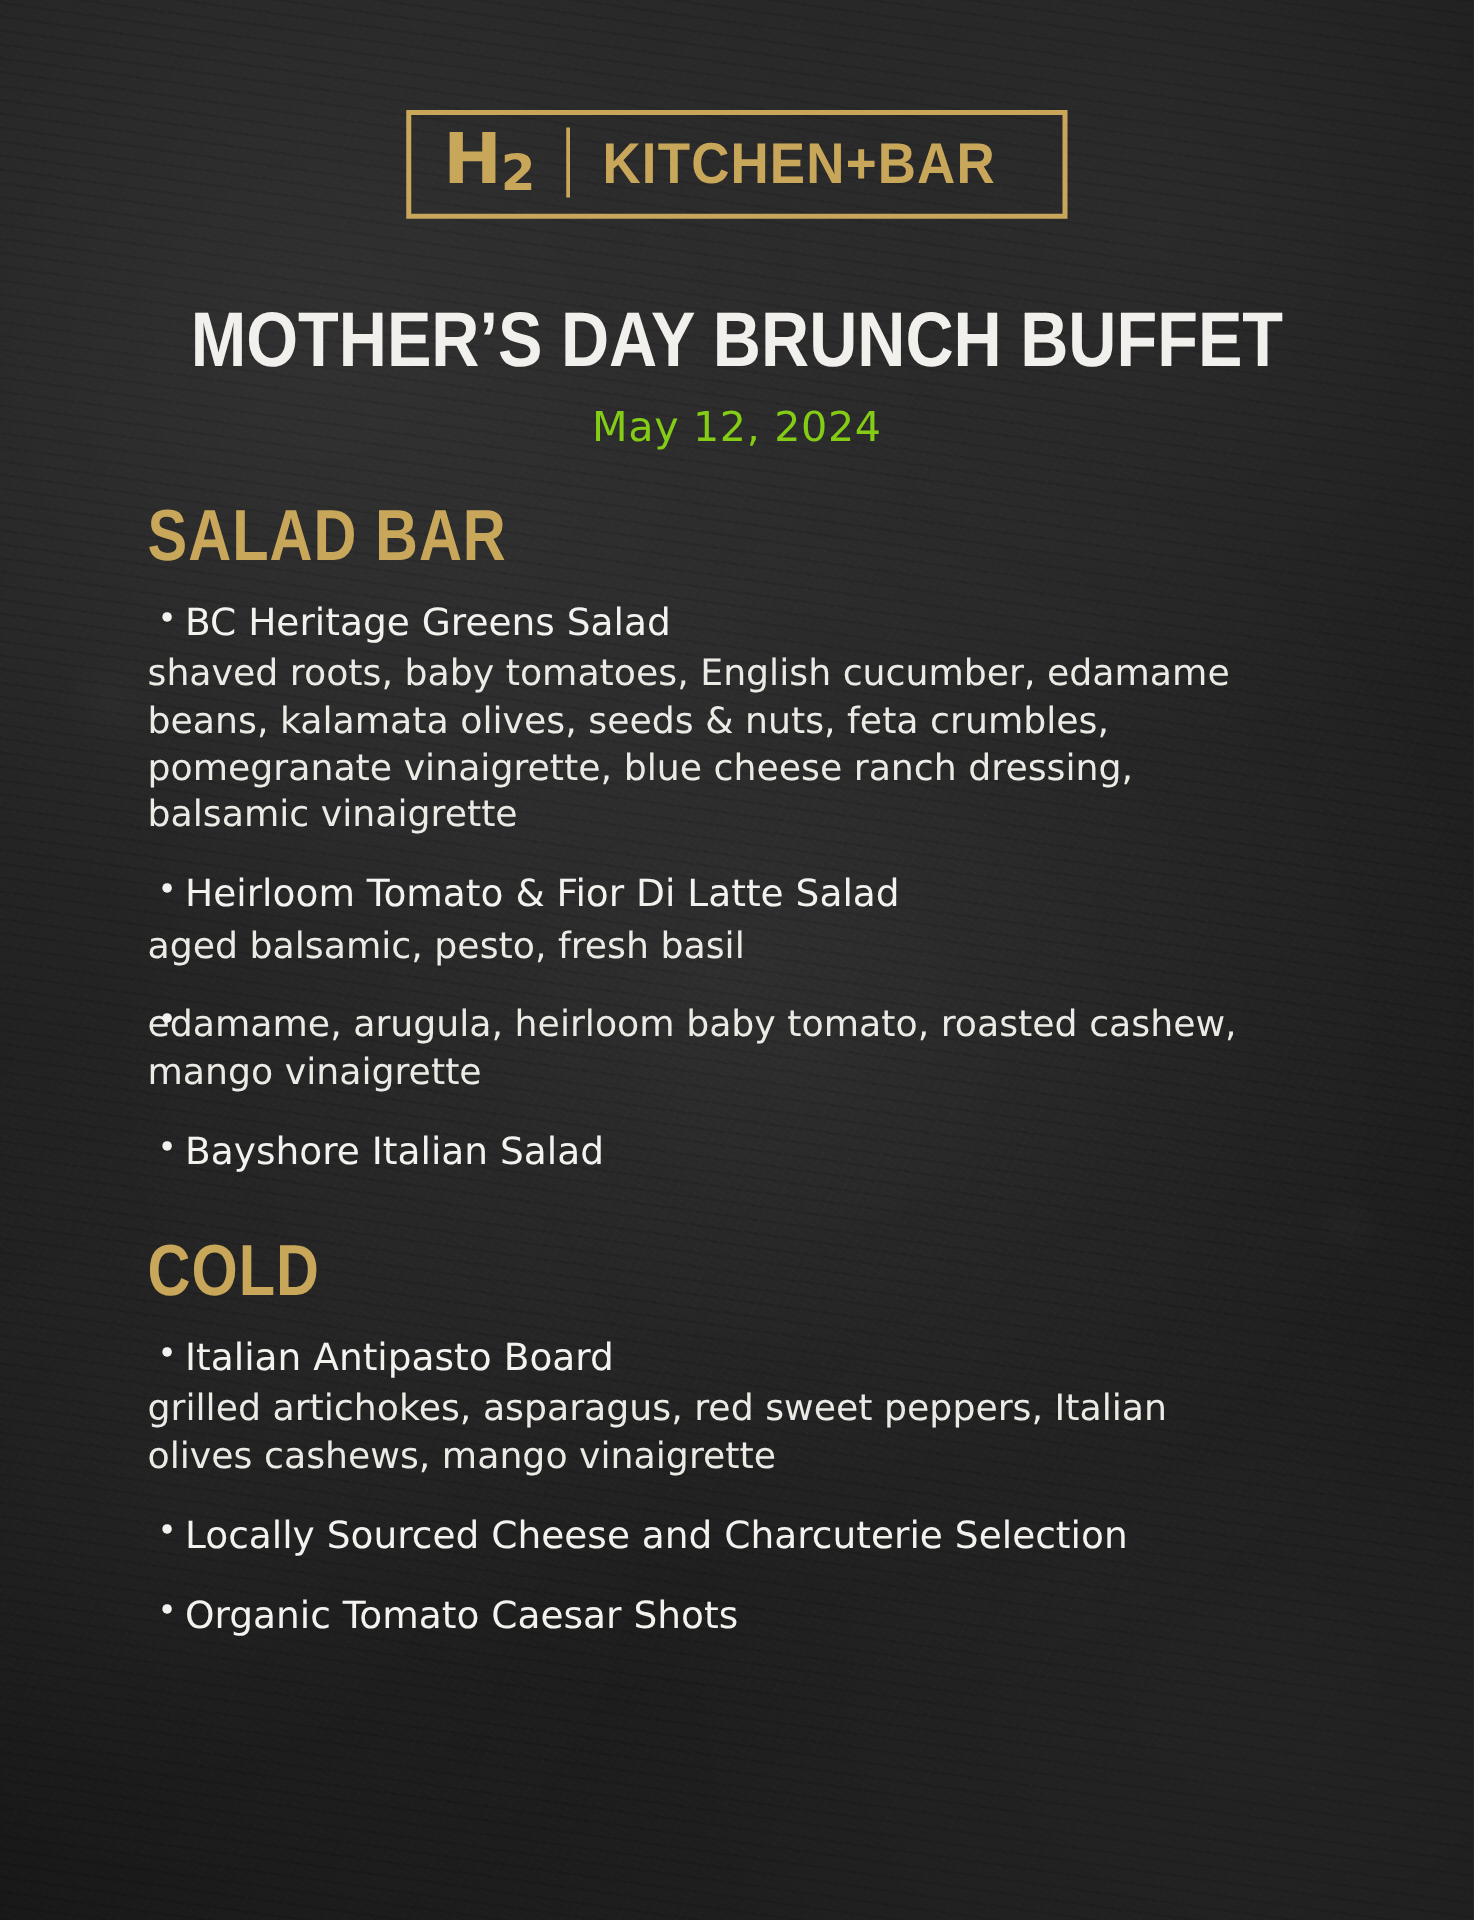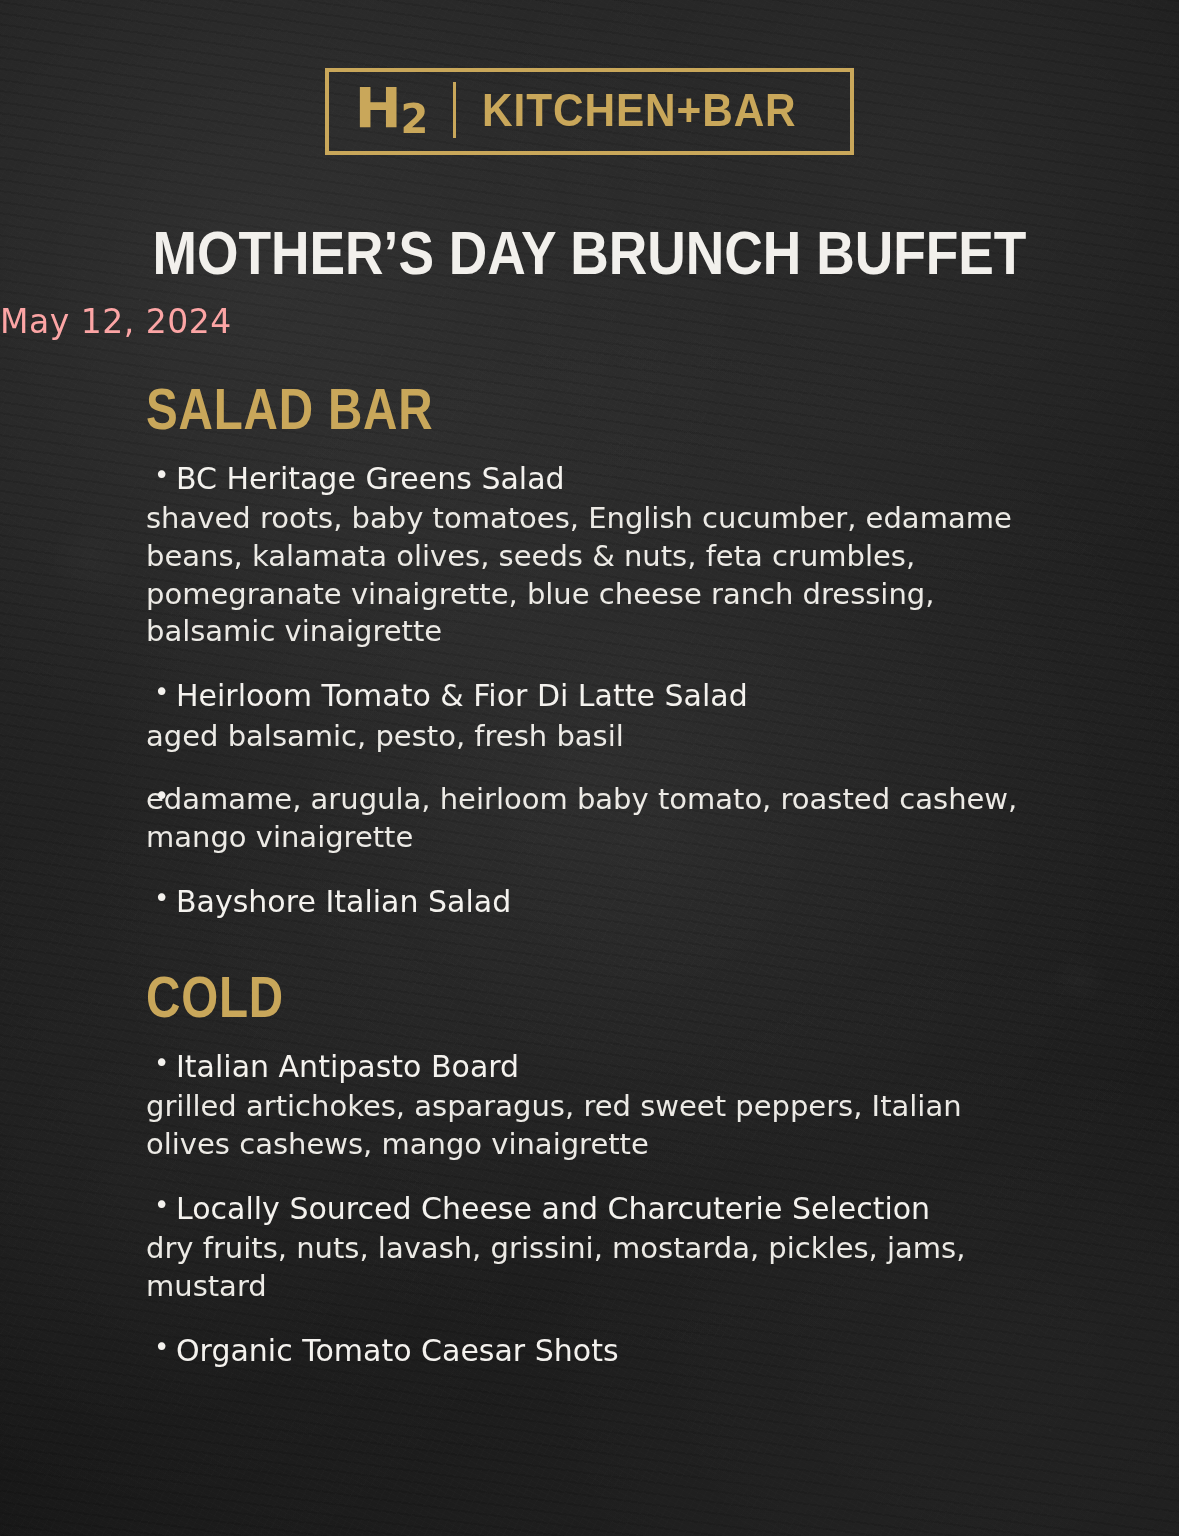--- a/index.html
+++ b/index.html
@@ -49,21 +49,21 @@
     position: relative;
     z-index: 1;
     width: 100%;
     height: 100%;
   }
 
   
   .logo-wrap {
     display: flex;
     justify-content: center;
-    padding-top: 68px;
+    padding-top: 88px;
   }
   .logo-box {
     border: 4px solid #c9a75a;
     padding: 8px 26px 12px 26px;
     display: flex;
     align-items: center;
     gap: 0;
     min-width: 440px;
     justify-content: center;
   }
@@ -105,31 +105,31 @@
     color: #f2f0ec;
     font-family: "Liberation Sans", sans-serif;
     font-weight: bold;
     font-size: 62px;
     letter-spacing: 0px;
     margin-top: 62px;
     transform: scaleX(0.86);
     white-space: nowrap;
   }
   .doc-date {
-    color: #fca5a5;
+    text-align: center;
+    color: #84cc16;
     font-family: "DejaVu Sans", sans-serif;
     font-size: 33px;
     margin-top: 14px;
     letter-spacing: 0.5px;
   }
 
   
   .section {
     padding: 0 118px;
-    margin-left: 28px;
   }
   .section-title {
     color: #c9a75a;
     font-family: "Liberation Sans", sans-serif;
     font-weight: bold;
     font-size: 58px;
     letter-spacing: 1px;
     transform: scaleX(0.82);
     transform-origin: left center;
     margin-top: 34px;
@@ -208,21 +208,20 @@
   <div class="section" id="sec-cold">
     <div class="section-title">COLD</div>
 
     <div class="item">
       <div class="item-name"><span class="bullet">•</span><span>Italian Antipasto Board</span></div>
       <div class="item-desc">grilled artichokes, asparagus, red sweet peppers, Italian olives cashews, mango vinaigrette</div>
     </div>
 
     <div class="item">
       <div class="item-name"><span class="bullet">•</span><span>Locally Sourced Cheese and Charcuterie Selection</span></div>
-      <div class="item-desc">dry fruits, nuts, lavash, grissini, mostarda, pickles, jams, mustard</div>
     </div>
 
     <div class="item">
       <div class="item-name"><span class="bullet">•</span><span>Organic Tomato Caesar Shots</span></div>
     </div>
   </div>
 
 </div>
 
 </body></html>

